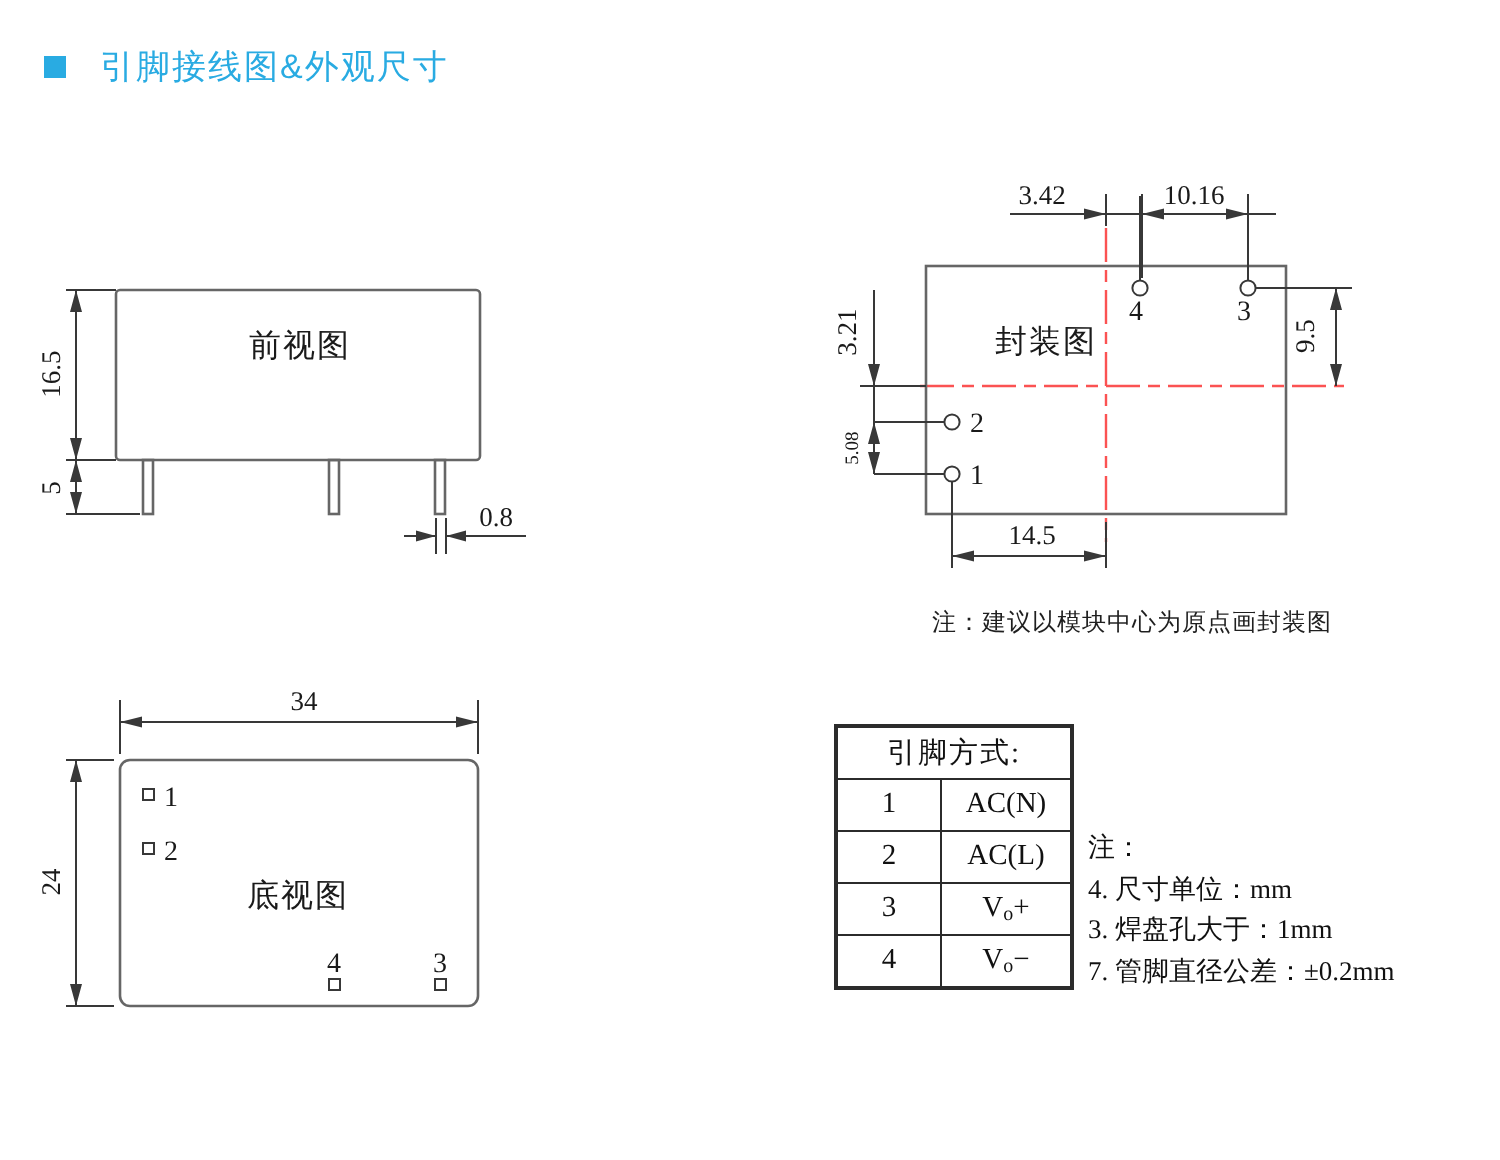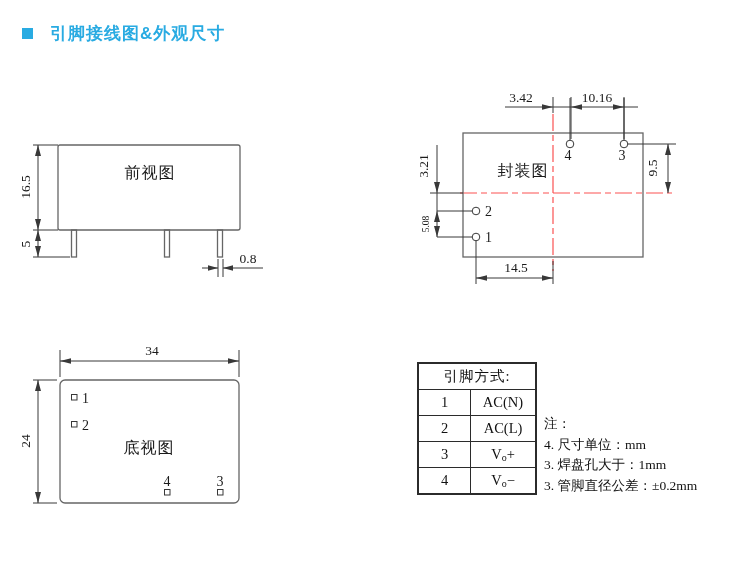--- a/index.html
+++ b/index.html
@@ -2,21 +2,21 @@
 <html><head>
 <meta charset="utf-8">
 <style>
   html,body{margin:0;padding:0;background:#ffffff;}
   #stage{position:relative;width:750px;height:580px;background:#ffffff;overflow:hidden;
          font-family:"Liberation Sans",sans-serif;color:#1a1a1a;}
   #drawing{position:absolute;left:0;top:0;}
   
   .title-row{position:absolute;left:22px;top:22px;display:flex;align-items:center;}
   .title-bullet{width:11px;height:11px;background:#29abe2;margin-right:17px;}
-  .title-text{font-size:17px;font-weight:bold;color:#29abe2;letter-spacing:1px;}
+  .title-text{font-size:17px;font-weight:normal;color:#29abe2;letter-spacing:1px;}
   
   .pkg-note{position:absolute;left:466px;top:303px;font-size:12px;color:#1f1f1f;
             font-family:"Liberation Serif",serif;letter-spacing:0.5px;}
   
   .pin-table-wrap{position:absolute;left:417px;top:362px;}
   table.pin-table{border-collapse:collapse;border:2px solid #2b2b2b;
                   font-family:"Liberation Serif",serif;font-size:14.5px;color:#111;}
   table.pin-table td{border:1.3px solid #2b2b2b;text-align:center;padding:0;}
   table.pin-table td.c1{width:51px;height:25px;}
   table.pin-table td.c2{width:64px;height:25px;}
@@ -127,20 +127,21 @@
       <path d="M60,361 H239 M60,350 V377 M239,350 V377"></path>
       <path d="M60,361 L71,358.2 L71,363.8 z M239,361 L228,358.2 L228,363.8 z" fill="#383838" stroke="none"></path>
 
       <path d="M38,380 V503 M33,380 H57 M33,503 H57"></path>
       <path d="M38,380 L35,391 L41,391 z M38,503 L35,492 L41,492 z" fill="#383838" stroke="none"></path>
     </g>
     <text x="152" y="355" text-anchor="middle" font-size="13.5">34</text>
     <text transform="rotate(-90,30,441)" x="30" y="441" text-anchor="middle" font-size="13.5">24</text>
   </svg>
 
+  <div class="pkg-note">注：建议以模块中心为原点画封装图</div>
 
   <div class="pin-table-wrap">
     <table class="pin-table">
       <tbody>
         <tr>
           <td colspan="2" class="title-cell">引脚方式:</td>
         </tr>
         <tr>
           <td class="c1">1</td>
           <td class="c2"><span>AC(N)</span><span class="sub"></span><span></span></td>
@@ -158,16 +159,16 @@
           <td class="c2"><span>V</span><span class="sub">o</span><span>−</span></td>
         </tr>
       </tbody>
     </table>
   </div>
 
   <div class="notes">
     <div>注：</div>
     <div>4. 尺寸单位：mm</div>
     <div>3. 焊盘孔大于：1mm</div>
-    <div>3. 管脚直径公差：±0.2mm</div>
+    <div>7. 管脚直径公差：±0.2mm</div>
   </div>
 
 </div>
 
 </body></html>

